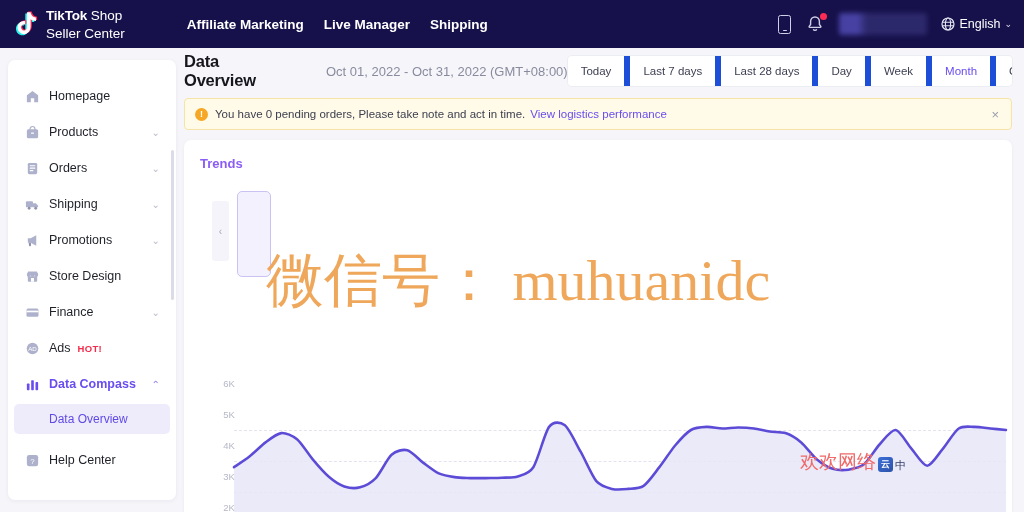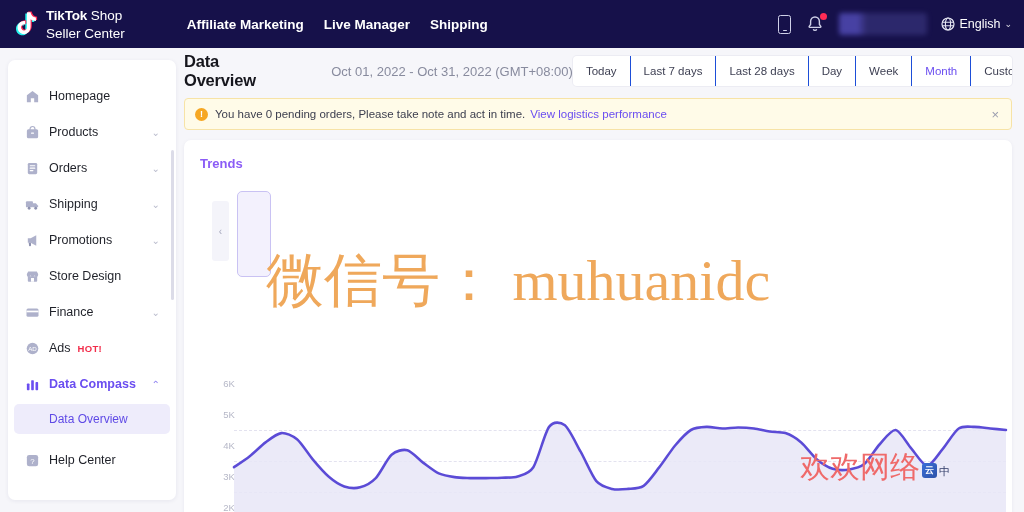--- a/index.html
+++ b/index.html
@@ -93,21 +93,21 @@
   .page-head {
     display: flex; align-items: center;
     height: 46px; padding: 0 12px 0 8px;
   }
   .page-title { font-size: 16.5px; font-weight: 700; color: #16161d; letter-spacing: -.2px; }
   .date-range { margin-left: 42px; font-size: 13px; color: #888b9e; white-space: nowrap; }
   .seg-group { margin-left: auto; display: flex; align-items: stretch; background: #fff; border-radius: 4px; overflow: hidden; height: 30px; box-shadow: 0 0 0 1px #ececf3; }
   .seg {
     display: flex; align-items: center; padding: 0 13px;
     font-size: 11.5px; color: #3d3f52; cursor: pointer;
-    border-right: 1px solid #1d4ed8; white-space: nowrap;
+    border-right: 6px solid #1d4ed8; white-space: nowrap;
   }
   .seg:last-child { border-right: none; }
   .seg.active { color: #6a4df0; }
 
   .alert {
     margin: 4px 12px 0 8px; height: 32px;
     background: #fffbe8; border: 1px solid #f7e3a6; border-radius: 4px;
     display: flex; align-items: center; padding: 0 10px;
     font-size: 11.5px; color: #3c3e4e;
   }
@@ -163,21 +163,21 @@
     font-size: 58px; color: #efa85b; white-space: nowrap;
     z-index: 60; pointer-events: none; line-height: 1;
   }
   .wm-br {
     position: absolute; left: 800px; top: 452px;
     display: flex; align-items: center; gap: 2px;
     z-index: 60; pointer-events: none;
   }
   .wm-br-text {
     font-family: "Liberation Serif", serif;
-    font-size: 30px; color: #ef6a6a; white-space: nowrap; line-height: 1;
+    font-size: 19px; color: #ef6a6a; white-space: nowrap; line-height: 1;
   }
   .wm-badge {
     width: 15px; height: 15px; border-radius: 3px;
     background: linear-gradient(135deg,#3a6fd8,#2d52a8);
     color: #fff; font-size: 9px; font-weight: 700;
     display: flex; align-items: center; justify-content: center;
     transform: translateY(3px);
   }
   .wm-cn { font-size: 11px; color: #2f3a66; transform: translateY(4px); font-family: "DejaVu Sans", sans-serif; }
 </style>

